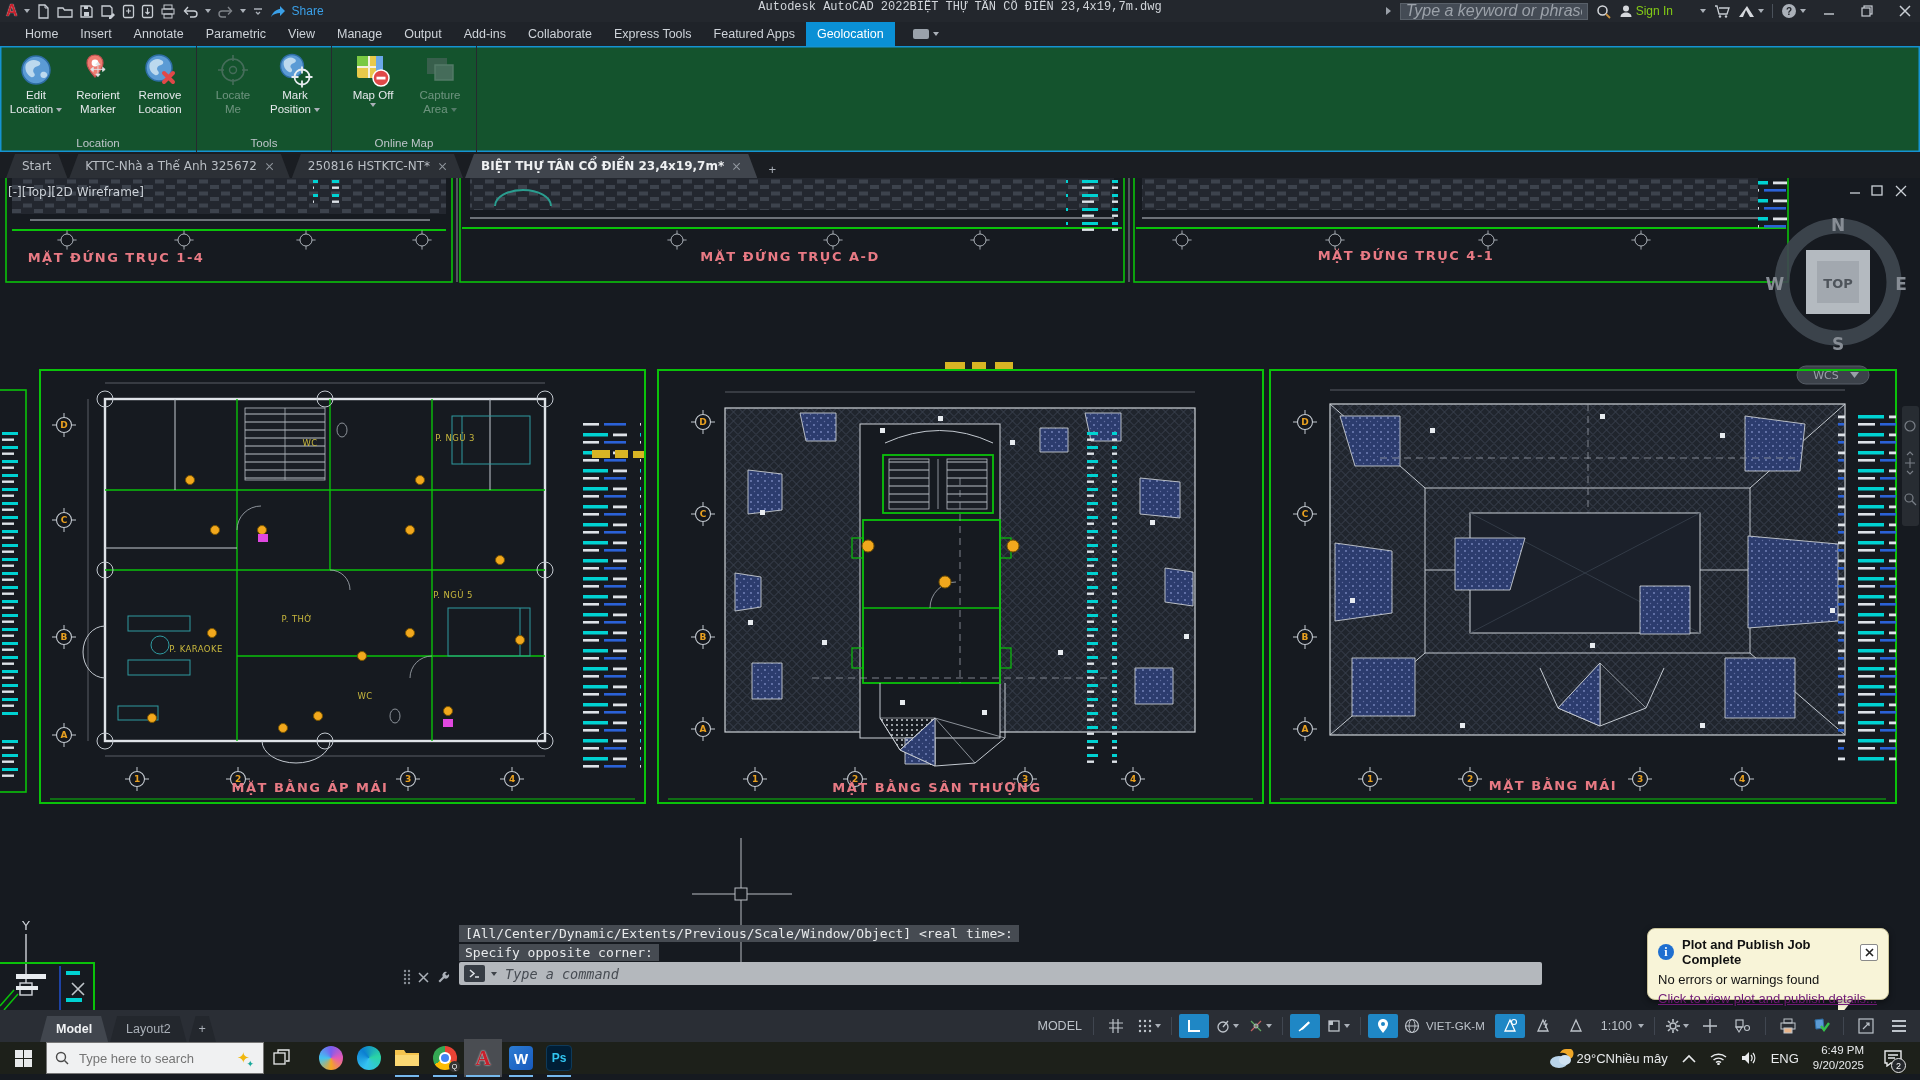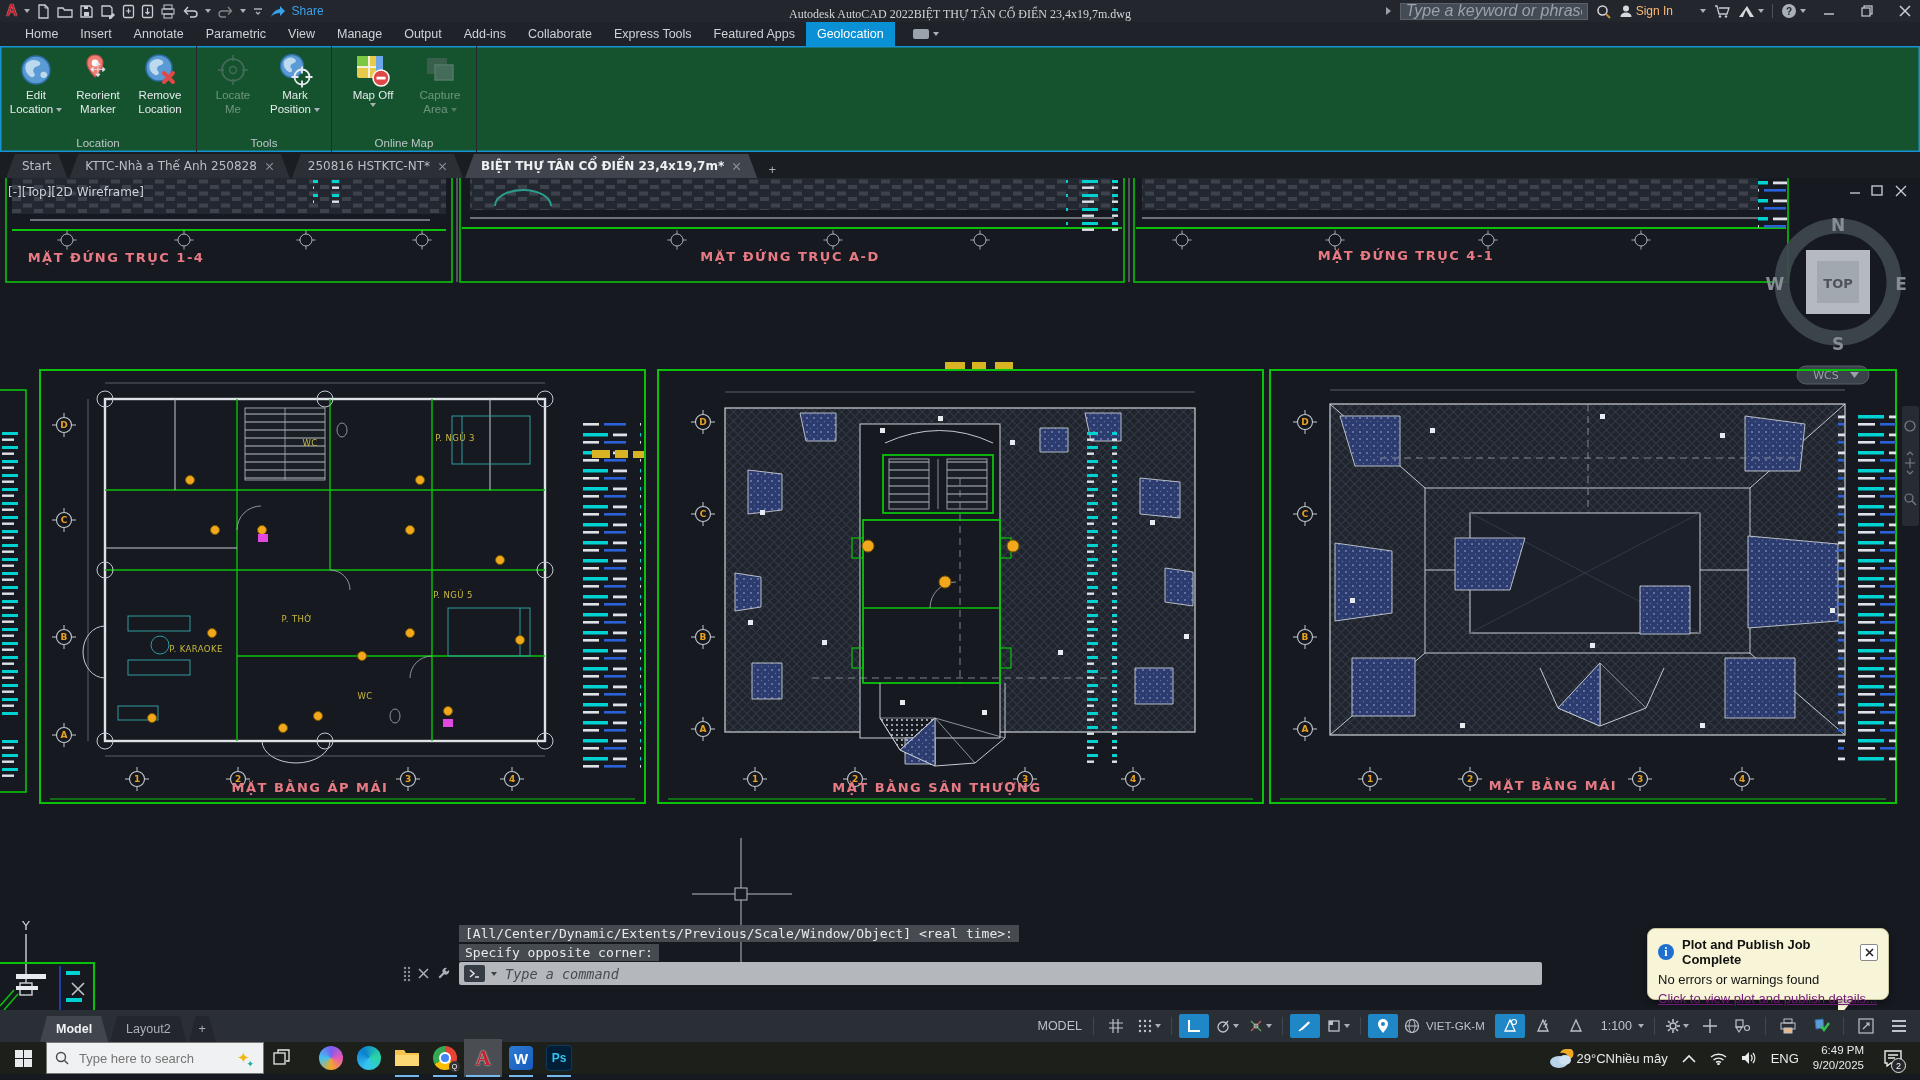--- a/index.html
+++ b/index.html
@@ -9,27 +9,27 @@
   
   #titlebar{position:absolute;left:0;top:0;width:1920px;height:22px;background:#23272d;
     display:flex;align-items:center;font-size:12px;}
   .qat{display:flex;align-items:center;gap:6px;padding-left:6px;}
   .qat svg{display:block;}
   .acadlogo{font-weight:bold;font-size:16px;color:#c8202c;line-height:1;
     text-shadow:0 0 1px #fff;}
   .caret{width:0;height:0;border-left:3.5px solid transparent;border-right:3.5px solid transparent;
     border-top:4px solid #aab0b8;display:inline-block;}
   #win-title{position:absolute;left:50%;top:0;transform:translateX(-50%);height:22px;
-    display:flex;align-items:flex-end;font-family:Liberation Serif, serif;
+    display:flex;align-items:flex-start;font-family:Liberation Mono, monospace;
     font-size:12px;color:#d2d6db;white-space:nowrap;}
   #tb-right{position:absolute;right:0;top:0;height:22px;display:flex;align-items:center;gap:8px;}
   #tb-search{width:176px;height:15px;background:#444b55;border:1px solid #596069;
     color:#aeb4bc;font-style:italic;font-size:16px;padding:0 5px;outline:none;}
   #tb-search::placeholder{color:#9ba1a9;}
-  .tbico{color:#fdba74;display:flex;align-items:center;gap:3px;font-size:12px;}
+  .tbico{color:#84cc16;display:flex;align-items:center;gap:3px;font-size:12px;}
   .winctl{width:30px;height:22px;display:grid;place-items:center;}
 
   
   #ribbontabs{position:absolute;left:0;top:22px;width:1920px;height:24px;background:#1f2329;
     display:flex;align-items:stretch;padding-left:14px;font-size:12.5px;color:#ced3d9;}
   .rtab{display:flex;align-items:center;padding:0 11px;cursor:default;white-space:nowrap;}
   .rtab.active{background:#0a90d5;color:#ffffff;}
   .rtab-opt{display:flex;align-items:center;gap:4px;margin-left:10px;padding:2px 8px;}
   .rtab-opt .pane{width:16px;height:10px;background:#9aa2ab;border-radius:2px;}
 
@@ -71,21 +71,21 @@
   #dwg .grn{stroke:#0ac20a;fill:none;}
   #dwg .teal{stroke:#2f9aa0;stroke-width:1;fill:none;}
   #dwg .dash{stroke:#9aa0a8;stroke-width:.8;stroke-dasharray:7 5;fill:none;}
   #dwg .navy{fill:url(#pNavy);stroke:#c8cdd3;stroke-width:.9;}
   #dwg .speck{fill:#e8ecf0;}
   #dwg .od{fill:#f2a81d;stroke:#7a5500;stroke-width:1;}
 
   
   .cmdline{position:absolute;left:459px;font-family:"DejaVu Sans Mono",monospace;font-size:13px;
     color:#e8eaec;background:#464b52;padding:0 6px;line-height:17px;white-space:pre;}
-  #cmdbar{position:absolute;left:395px;top:962px;height:23px;display:flex;align-items:center;}
+  #cmdbar{position:absolute;left:395px;top:962px;height:23px;display:flex;align-items:flex-end;}
   #cmdgrip{display:flex;align-items:center;gap:7px;padding:0 8px;color:#aab0b8;}
   #cmdfield{width:1078px;height:23px;background:#b4b8bd;border-radius:2px;display:flex;align-items:center;gap:6px;padding-left:5px;}
   #cmdchip{width:21px;height:17px;background:#363c44;border-radius:2px;display:flex;align-items:center;justify-content:center;}
   #cmdinput{flex:1;background:transparent;border:none;outline:none;font-family:"DejaVu Sans Mono",monospace;
     font-style:italic;font-size:13.5px;color:#3e4349;}
   #cmdinput::placeholder{color:#474c53;}
 
   
   #notif{position:absolute;left:1647px;top:928px;width:242px;height:72px;background:#f8f4d8;
     border:1px solid #c9c39a;border-radius:8px;box-shadow:0 2px 6px rgba(0,0,0,.45);
@@ -368,21 +368,21 @@
       </div>
       <div class="plabel">Online Map</div>
     </div>
   </section>
 
   <div id="filetabs">
     <div class="ftab">
         <span>Start</span>
       </div>
     <div class="ftab">
-        <span>KTTC-Nhà a Thế Anh 250828</span>
+        <span>KTTC-Nhà a Thế Anh 325672</span>
         <span class="x"></span>
       </div>
     <div class="ftab">
         <span>250816 HSTKTC-NT*</span>
         <span class="x"></span>
       </div>
     <div class="ftab active">
         <span>BIỆT THỰ TÂN CỔ ĐIỂN 23,4x19,7m*</span>
         <span class="x"></span>
       </div>

